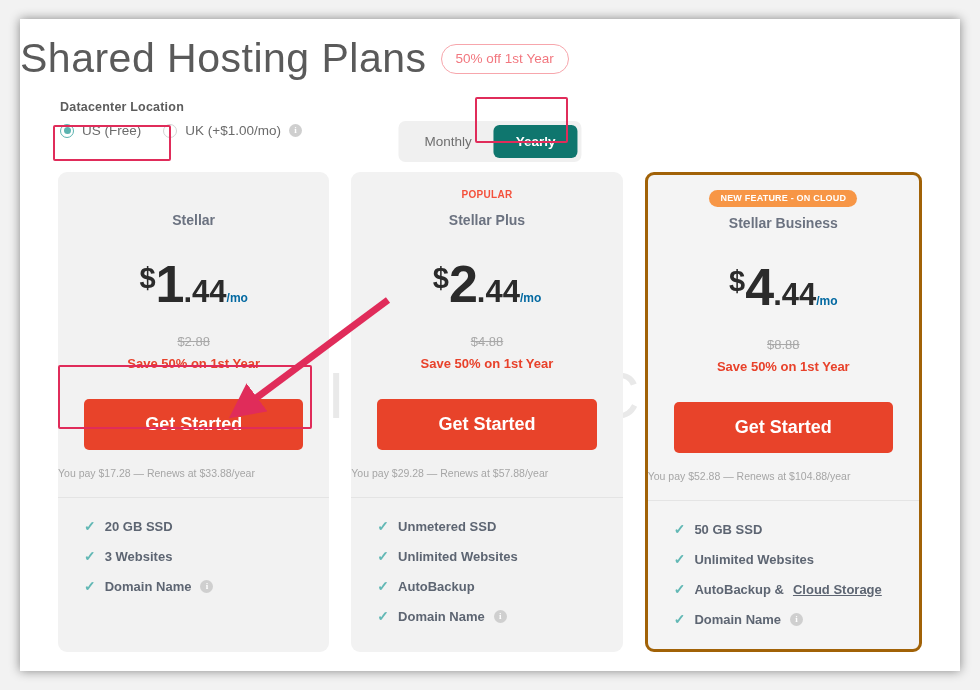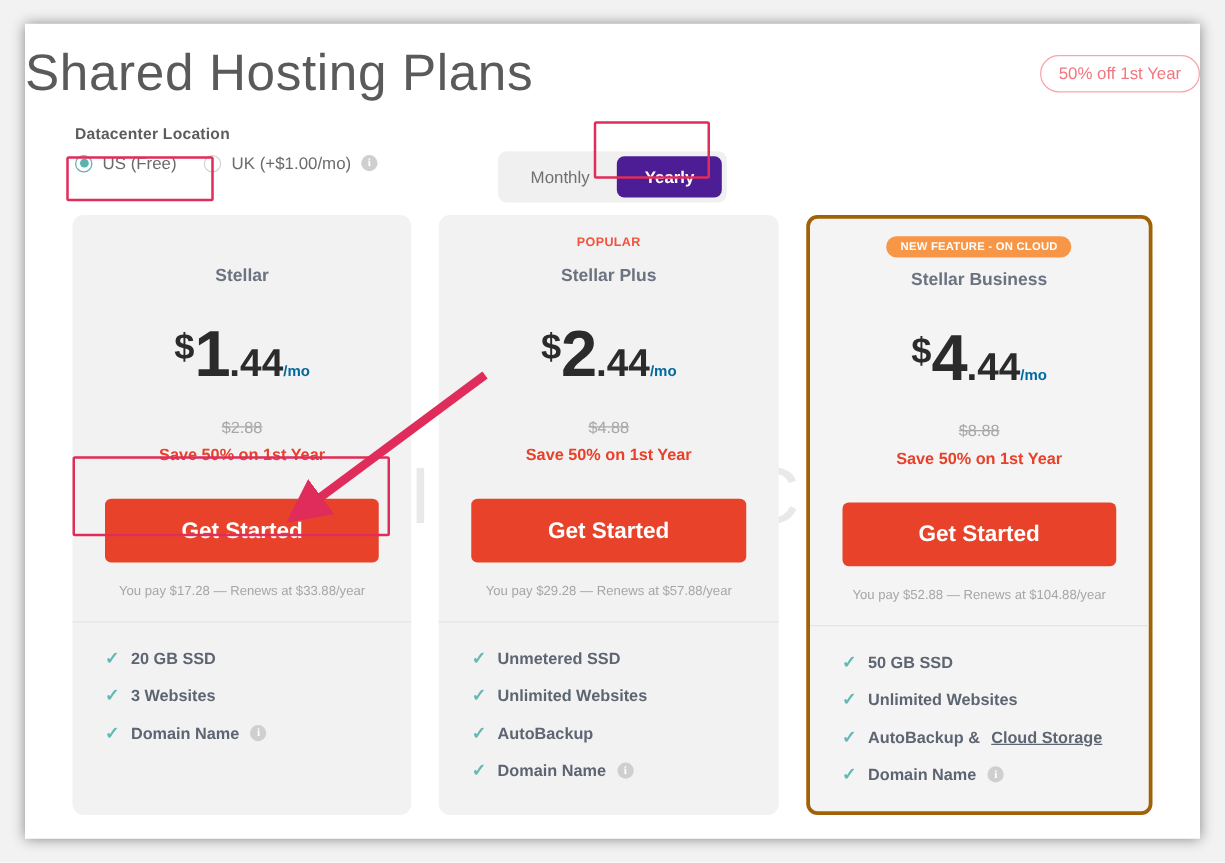--- a/index.html
+++ b/index.html
@@ -40,21 +40,21 @@
   }
 
   
   .header {
     position: relative;
     z-index: 3;
     padding-top: 16px;
     text-align: center;
   }
   .title-row {
-    display: flex; align-items: center; justify-content: space-between; gap: 14px;
+    display: flex; align-items: center; justify-content: flex-start; gap: 14px;
   }
   .title {
     font-size: 41px;
     font-weight: 400;
     color: #5a5a5a;
     letter-spacing: 0.5px;
   }
   .title-badge {
     border: 1.5px solid #f7a6ac;
     color: #f2777f;
@@ -122,21 +122,21 @@
     padding: 4px;
   }
   .bt-opt {
     font-size: 13.5px;
     padding: 9px 22px;
     border-radius: 6px;
     color: #6f6f6f;
     cursor: pointer;
     white-space: nowrap;
   }
-  .bt-opt.active { background: #4c1d95; color: #fff; font-weight: bold; }
+  .bt-opt.active { background: #0f766e; color: #fff; font-weight: bold; }
 
   
   .plans {
     position: relative;
     z-index: 3;
     margin-top: 12px;
     padding: 0 38px;
     display: flex;
     gap: 22px;
   }
@@ -206,21 +206,20 @@
     border: none;
     border-radius: 5px;
     font-size: 18px;
     font-weight: bold;
     padding: 15px 0;
     cursor: pointer;
     font-family: "Liberation Sans", sans-serif;
     text-align: center;
   }
   .renews {
-    text-align: center;
     margin-top: 17px;
     font-size: 10.5px;
     color: #a6a6a6;
     padding-bottom: 18px;
   }
   .divider { height: 1px; background: #e4e4e4; margin: 0 0px; }
   .features { padding: 20px 26px 22px; }
   .feat {
     display: flex; align-items: center; gap: 9px;
     font-size: 13px; font-weight: bold; color: #5d6572;

